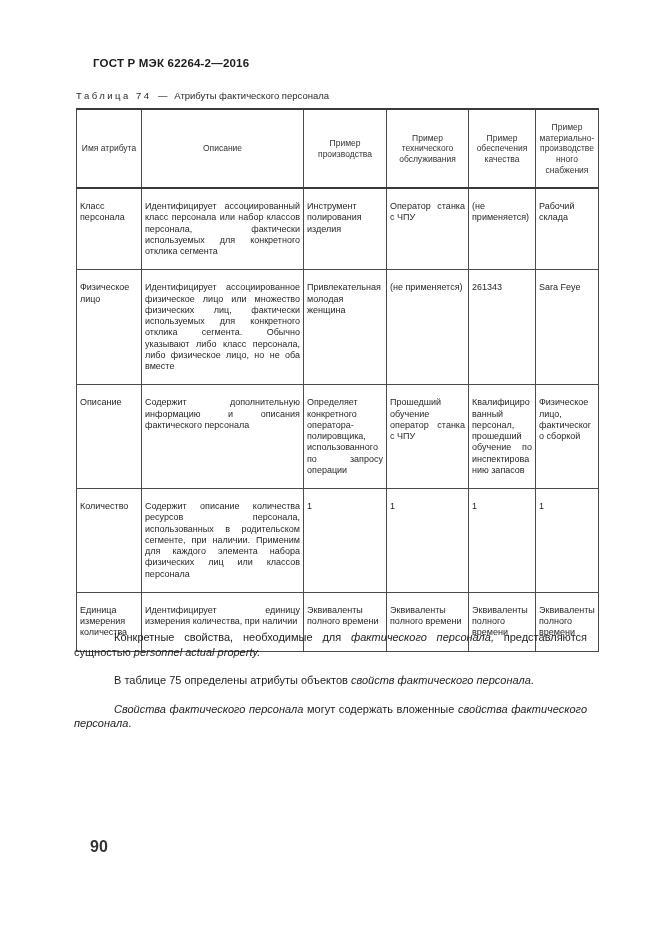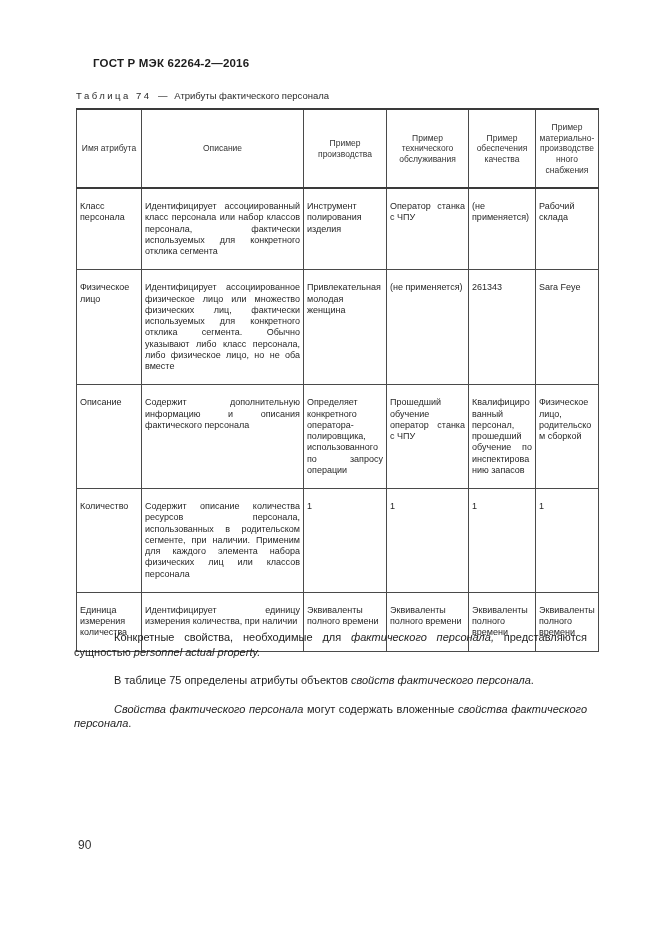--- a/index.html
+++ b/index.html
@@ -42,21 +42,21 @@
   table.gost tbody td{
     vertical-align:top;text-align:justify;line-height:1.25;
   }
   .section{position:absolute;left:60px;top:616px;width:541px;font-size:11px;line-height:14.5px;color:#1e1e1e;}
   .section h3{
     margin:0 0 1px 0;font-size:11px;font-weight:bold;
     text-indent:40px;letter-spacing:.1px;
   }
   .section p{margin:14px;text-indent:40px;text-align:justify;}
   .section p .i{font-style:italic;}
-  .page-number{position:absolute;left:78px;top:838px;font-size:12px;color:#333;}
+  .page-number{position:absolute;left:90px;top:838px;font-size:16px;color:#333;font-weight:bold;}
 </style>
 </head>
 <body>
 
 <div class="page">
 
   <div class="doc-header">ГОСТ Р МЭК 62264-2—2016</div>
 
   <div class="table-block">
     <div class="table-caption">
@@ -100,21 +100,21 @@
           <td>(не применяется)</td>
           <td>261343</td>
           <td>Sara Feye</td>
         </tr>
         <tr style="height:102px">
           <td>Описание</td>
           <td>Содержит дополнительную информацию и описания фактического персонала</td>
           <td>Определяет конкретного оператора-полировщика, использованного по запросу операции</td>
           <td>Прошедший обучение оператор станка с ЧПУ</td>
           <td>Квалифицированный персонал, прошедший обучение по инспектированию запасов</td>
-          <td>Физическое лицо, родительском сборкой</td>
+          <td>Физическое лицо, фактического сборкой</td>
         </tr>
         <tr style="height:81px">
           <td>Количество</td>
           <td>Содержит описание количества ресурсов персонала, использованных в родительском сегменте, при наличии. Применим для каждого элемента набора физических лиц или классов персонала</td>
           <td>1</td>
           <td>1</td>
           <td>1</td>
           <td>1</td>
         </tr>
         <tr style="height:50px">

